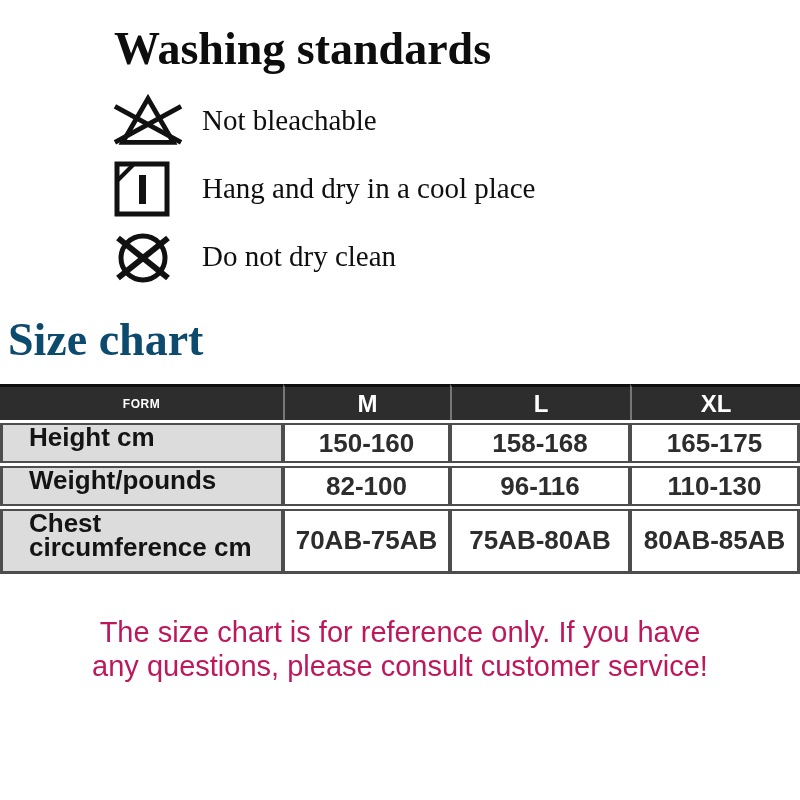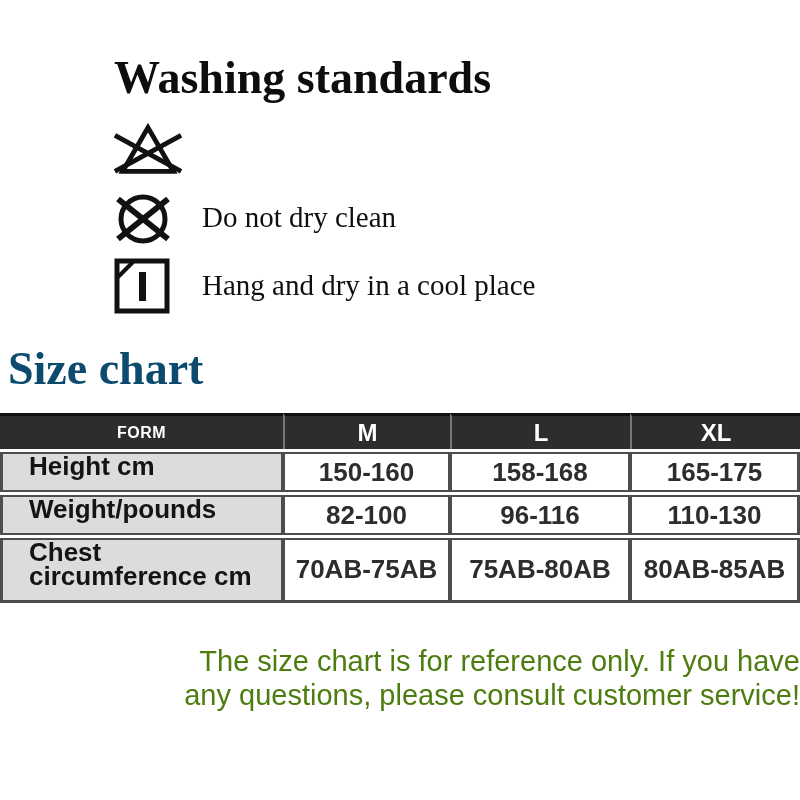--- a/index.html
+++ b/index.html
@@ -7,21 +7,21 @@
   body {
     width: 800px;
     height: 800px;
     font-family: "Liberation Sans", sans-serif;
     color: #111;
     overflow: hidden;
   }
   .page { width: 800px; height: 800px; background: #fff; }
 
   
-  .wash-section { padding: 24px 0 0 112px; margin-top: 29px; }
+  .wash-section { padding: 24px 0 0 112px; }
   .wash-title {
     font-family: "Liberation Serif", serif;
     font-weight: bold;
     font-size: 46px;
     letter-spacing: 0px;
     color: #0d0d0d;
     margin: 0 0 14px 2px;
     line-height: 1.1;
   }
   .wash-item {
@@ -67,21 +67,21 @@
   .size-table col.c3 { width: 170px; }
   .size-table th {
     background: #2d2d2d;
     color: #ffffff;
     height: 36px;
     font-weight: bold;
     border-top: 3px solid #0f0f0f;
     text-align: center;
     vertical-align: middle;
   }
-  .size-table th.form-th { font-size: 16px; letter-spacing: 0.5px; }
+  .size-table th.form-th { font-size: 12px; letter-spacing: 0.5px; }
   .size-table th.size-th { font-size: 24px; }
   .size-table th + th { border-left: 2px solid #777; }
   .size-table td {
     border: 2px solid #4d4d4d;
     vertical-align: middle;
   }
   .size-table td.lbl {
     background: #dcdcdc;
     font-weight: bold;
     font-size: 26px;
@@ -102,66 +102,67 @@
   .size-table tr.waist td.val {
     font-weight: normal;
     font-size: 25px;
     color: #1b1b1b;
   }
   .size-table tbody tr:last-child td { border-bottom-width: 3px; }
 
   
   .footer-note {
     margin-top: 38px;
-    text-align: right;
+    text-align: center;
     font-size: 29px;
-    color: #4d7c0f;
+    color: #be185d;
     line-height: 1.18;
   }
 </style>
 </head>
 <body>
 
 <div class="page">
 
   <section class="wash-section">
     <h1 class="wash-title">Washing standards</h1>
 
 
     <div class="wash-item">
       <span class="wash-icon">
         <svg width="74" height="56" viewBox="0 0 74 56" aria-hidden="true">
           <path d="M37,5 L63,50 L11,50 Z" fill="none" stroke="#111" stroke-width="5"></path>
           <line x1="3" y1="13" x2="71" y2="50" stroke="#111" stroke-width="5"></line>
           <line x1="71" y1="13" x2="3" y2="50" stroke="#111" stroke-width="5"></line>
         </svg>
       </span>
+      <span class="wash-label">Not bleachable</span>
+    </div>
+
+    <div class="wash-item">
+      <span class="wash-icon">
+        <svg width="60" height="60" viewBox="0 0 60 60" aria-hidden="true">
+          <rect x="5" y="5" width="50" height="50" fill="none" stroke="#111" stroke-width="5"></rect>
+          <line x1="6" y1="21" x2="21" y2="6" stroke="#111" stroke-width="4"></line>
+          <rect x="27" y="16" width="7" height="29" fill="#111"></rect>
+        </svg>
+      </span>
+      <span class="wash-label">Hang and dry in a cool place</span>
     </div>
 
     <div class="wash-item">
       <span class="wash-icon">
         <svg width="62" height="60" viewBox="0 0 62 60" aria-hidden="true">
           <circle cx="31" cy="31" r="22" fill="none" stroke="#111" stroke-width="5"></circle>
           <line x1="6" y1="11" x2="56" y2="51" stroke="#111" stroke-width="6"></line>
           <line x1="56" y1="11" x2="6" y2="51" stroke="#111" stroke-width="6"></line>
         </svg>
       </span>
       <span class="wash-label">Do not dry clean</span>
     </div>
-
-    <div class="wash-item">
-      <span class="wash-icon">
-        <svg width="60" height="60" viewBox="0 0 60 60" aria-hidden="true">
-          <rect x="5" y="5" width="50" height="50" fill="none" stroke="#111" stroke-width="5"></rect>
-          <line x1="6" y1="21" x2="21" y2="6" stroke="#111" stroke-width="4"></line>
-          <rect x="27" y="16" width="7" height="29" fill="#111"></rect>
-        </svg>
-      </span>
-      <span class="wash-label">Hang and dry in a cool place</span>
-    </div>
   </section>
 
   <section>
     <h1 class="size-title">Size chart</h1>
 
     <table class="size-table">
       <colgroup>
           <col class="c0">
           <col class="c1">
           <col class="c2">

